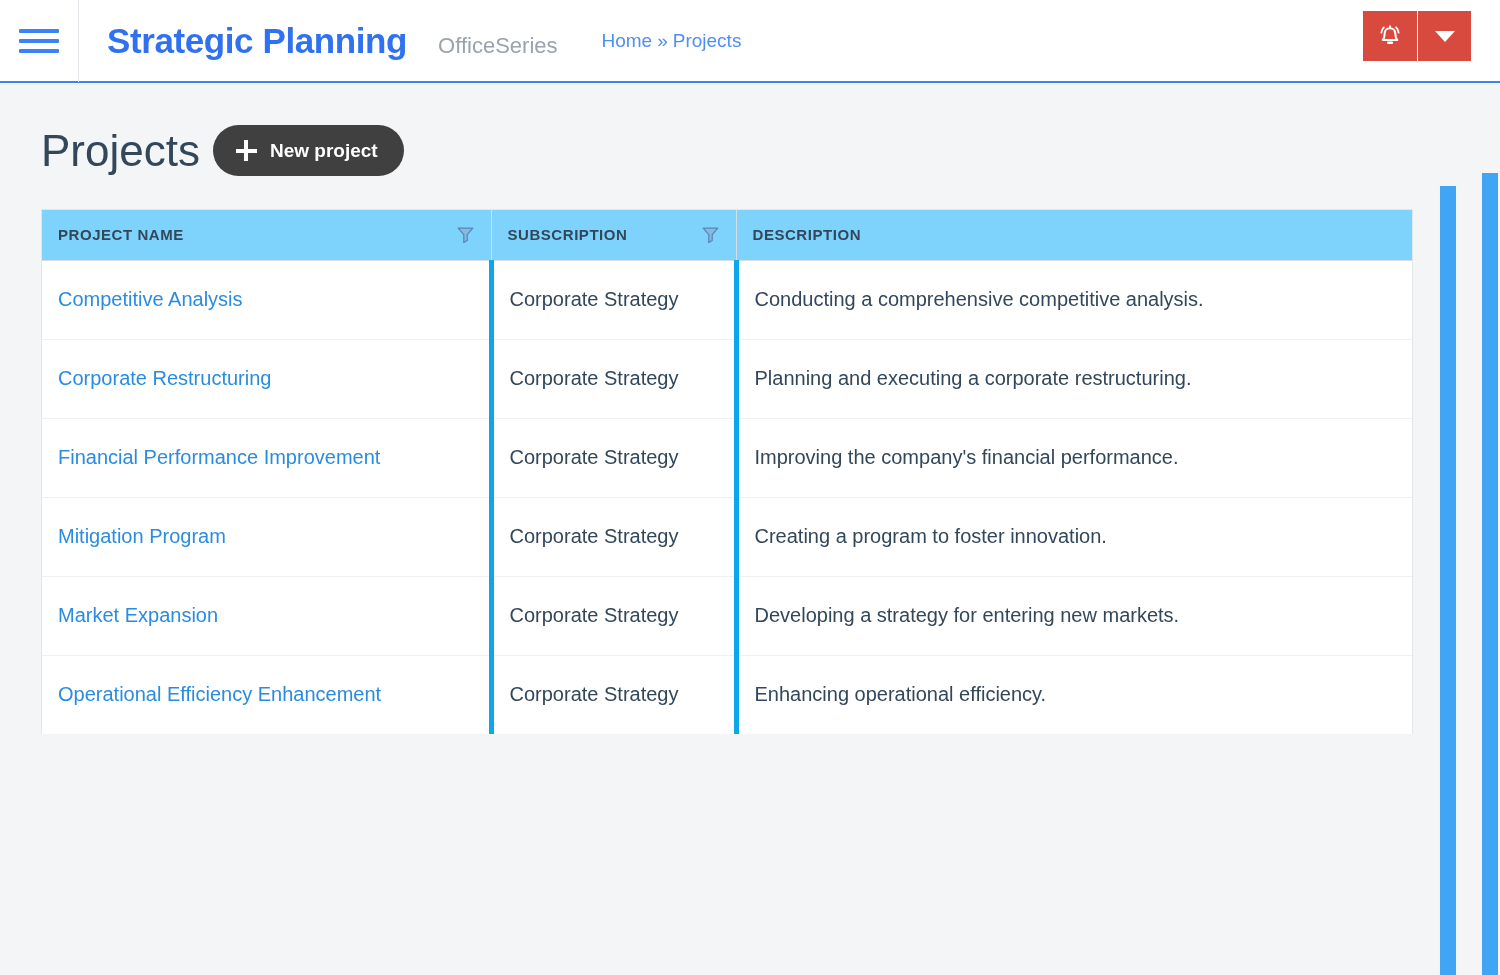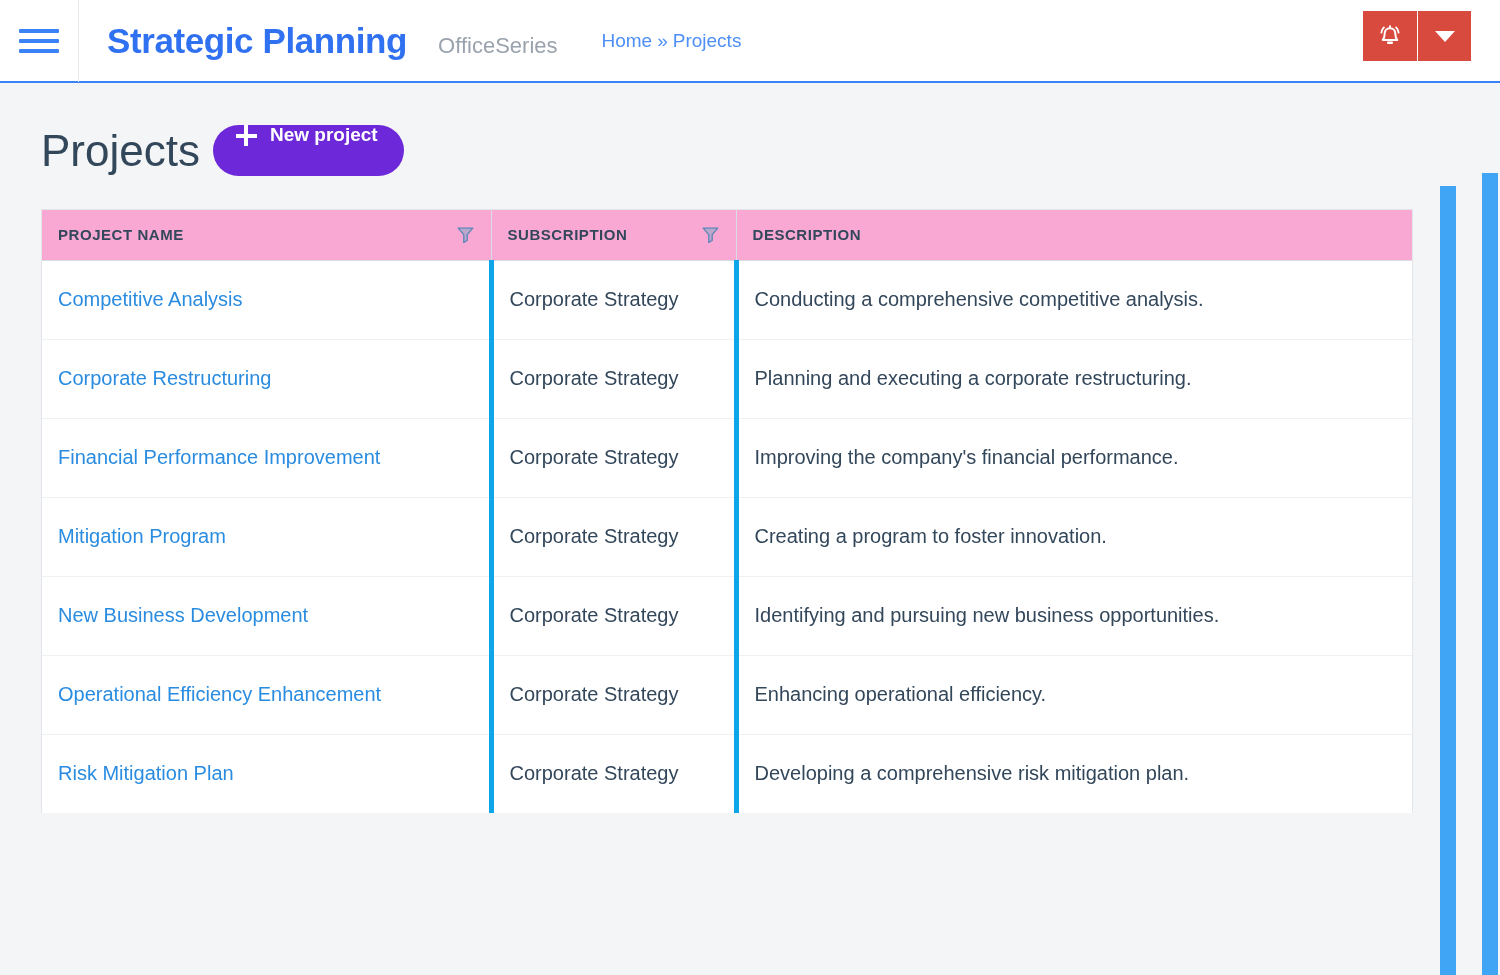--- a/index.html
+++ b/index.html
@@ -141,22 +141,23 @@
 
   .page-title {
     font-size: 44px;
     font-weight: normal;
     color: #33475b;
     line-height: 1;
   }
 
   .btn-new {
     display: inline-flex;
+    align-items: center;
     gap: 13px;
-    background: #6d28d9;
+    background: #404040;
     color: #ffffff;
     border: none;
     border-radius: 26px;
     height: 51px;
     padding: 0 26px 0 23px;
     font-size: 19px;
     font-weight: bold;
     font-family: inherit;
     cursor: pointer;
     line-height: 1;
@@ -183,21 +184,21 @@
     border-bottom: none;
   }
 
   table.grid {
     width: 100%;
     border-collapse: collapse;
     table-layout: fixed;
   }
 
   table.grid thead th {
-    background: #f9a8d4;
+    background: #7dd3fc;
     border-bottom: 1px solid #d7dde3;
     border-right: 1px solid #d7dde3;
     height: 50px;
     padding: 0 16px;
     text-align: left;
     font-size: 15px;
     font-weight: bold;
     letter-spacing: 0.55px;
     color: #33475b;
     vertical-align: middle;
@@ -344,33 +345,28 @@
             <td><a class="proj-link" href="#">Financial Performance Improvement</a></td>
             <td>Corporate Strategy</td>
             <td>Improving the company's financial performance.</td>
           </tr>
           <tr>
             <td><a class="proj-link" href="#">Mitigation Program</a></td>
             <td>Corporate Strategy</td>
             <td>Creating a program to foster innovation.</td>
           </tr>
           <tr>
-            <td><a class="proj-link" href="#">New Business Development</a></td>
-            <td>Corporate Strategy</td>
-            <td>Identifying and pursuing new business opportunities.</td>
+            <td><a class="proj-link" href="#">Market Expansion</a></td>
+            <td>Corporate Strategy</td>
+            <td>Developing a strategy for entering new markets.</td>
           </tr>
           <tr>
             <td><a class="proj-link" href="#">Operational Efficiency Enhancement</a></td>
             <td>Corporate Strategy</td>
             <td>Enhancing operational efficiency.</td>
-          </tr>
-          <tr>
-            <td><a class="proj-link" href="#">Risk Mitigation Plan</a></td>
-            <td>Corporate Strategy</td>
-            <td>Developing a comprehensive risk mitigation plan.</td>
           </tr>
         </tbody>
     </table>
   </div>
 
   <div class="sb sb-inner"></div>
   <div class="sb sb-outer"></div>
 </div>
 
 </body></html>

